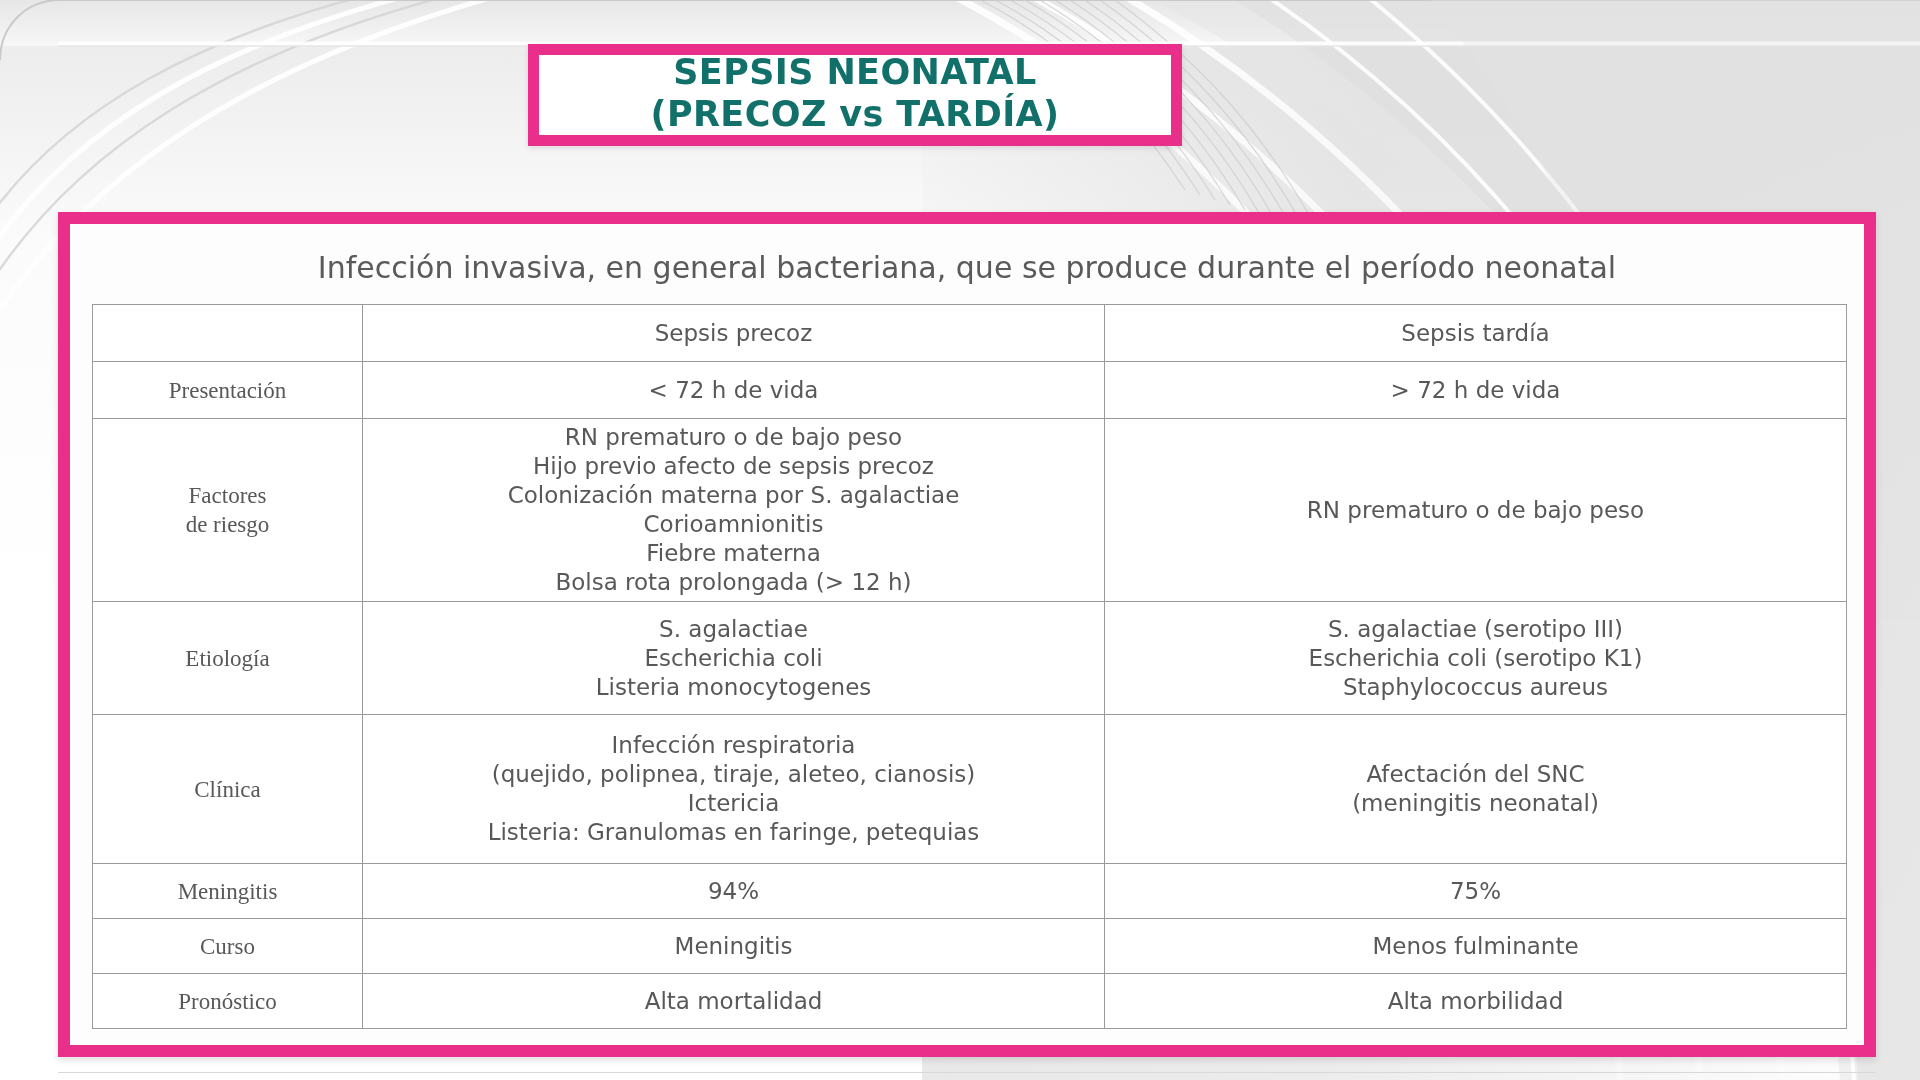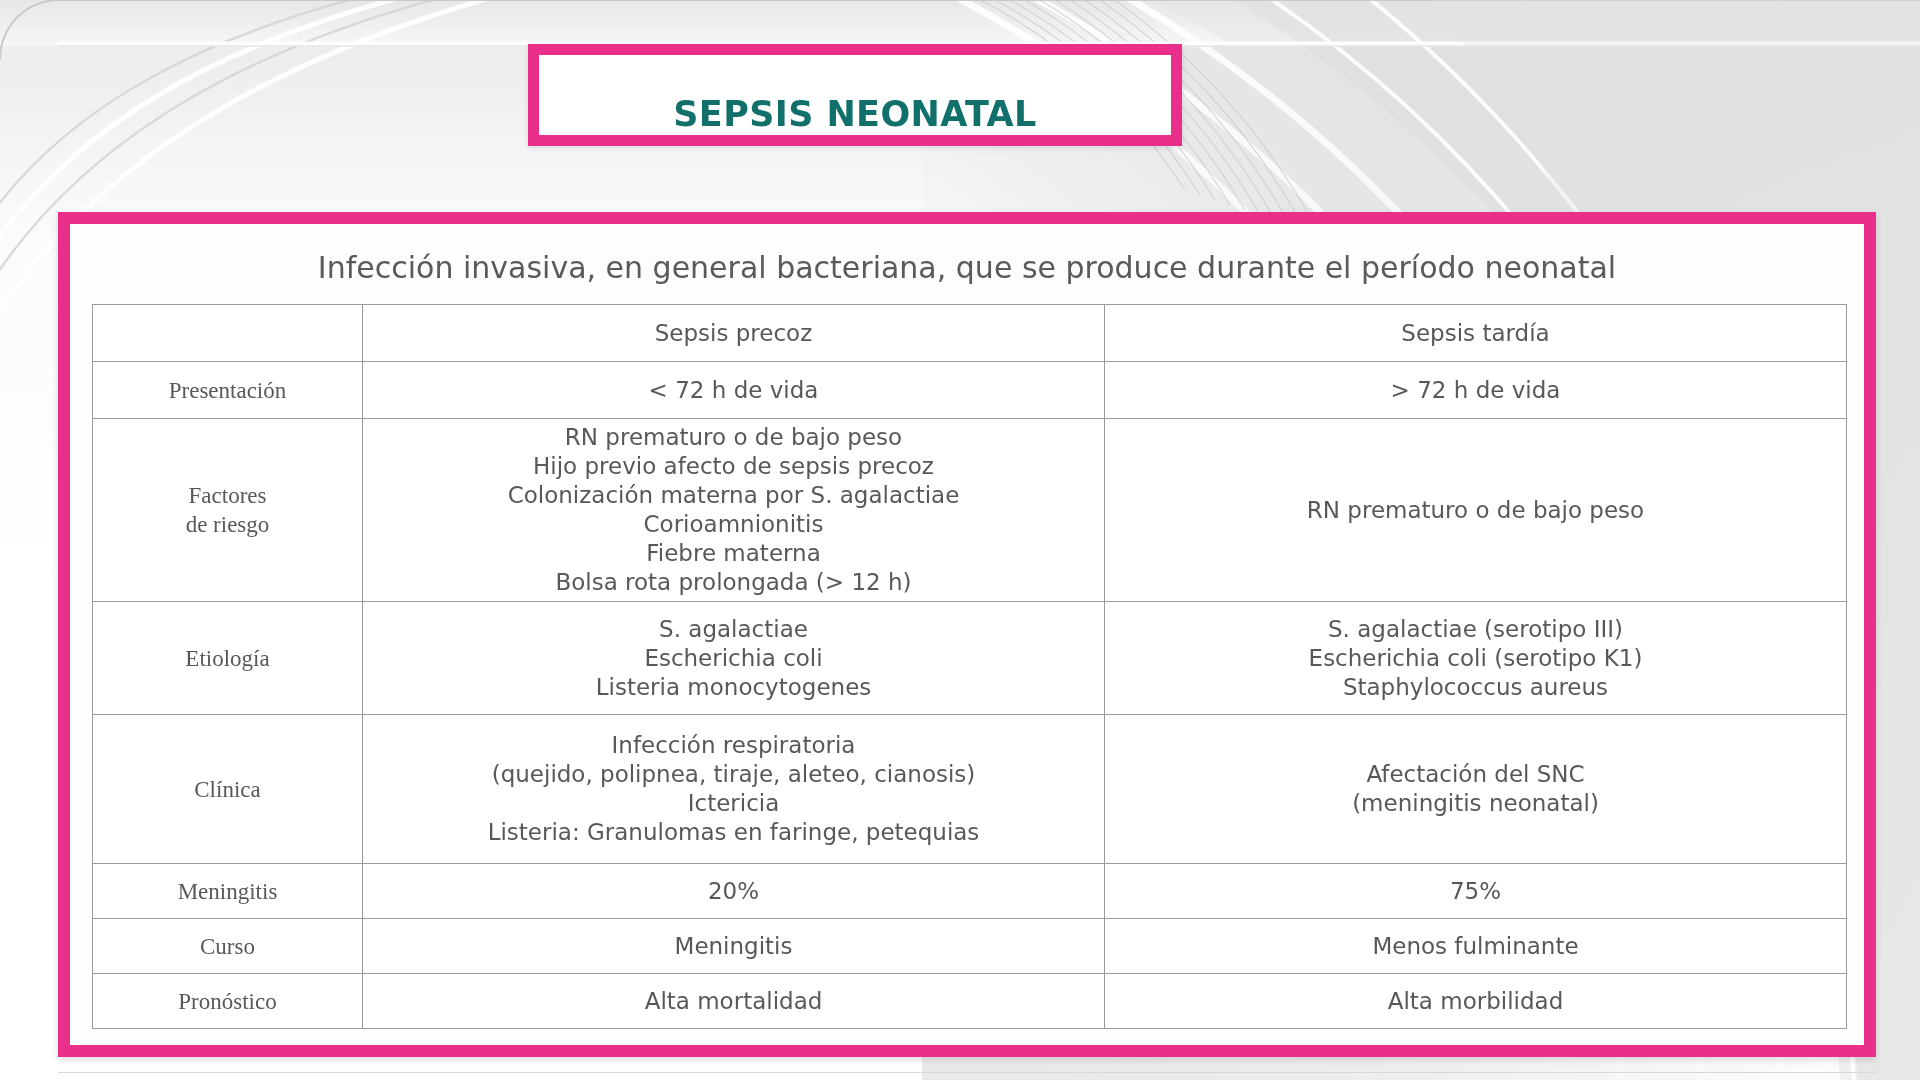--- a/index.html
+++ b/index.html
@@ -220,20 +220,21 @@
       <path d="M58,46 L1920,46" fill="none" stroke="#d9d9d9" stroke-width="1.2"></path>
 
       <g opacity="0.35">
         <path d="M1430,0 C1560,160 1660,380 1700,620 L1920,620 L1920,0 Z" fill="#e3e3e3"></path>
       </g>
     </svg>
   </div>
 
   <div id="title-box">
     <div class="title-line">SEPSIS NEONATAL</div>
+    <div class="title-line">(PRECOZ vs TARDÍA)</div>
   </div>
 
   <div id="panel">
     <div id="panel-inner">
 
       <div id="definition">Infección invasiva, en general bacteriana, que se produce durante el período neonatal</div>
 
       <table id="sepsis-table">
         <colgroup>
           <col class="c-label">
@@ -304,21 +305,21 @@
               <td class="cell">
                 <span class="cellline">Afectación del SNC</span>
                 <span class="cellline">(meningitis neonatal)</span>
               </td>
             </tr>
             <tr class="r-meningitis">
               <td class="row-label">
                 <span class="cellline">Meningitis</span>
               </td>
               <td class="cell">
-                <span class="cellline">20%</span>
+                <span class="cellline">94%</span>
               </td>
               <td class="cell">
                 <span class="cellline">75%</span>
               </td>
             </tr>
             <tr class="r-curso">
               <td class="row-label">
                 <span class="cellline">Curso</span>
               </td>
               <td class="cell">

